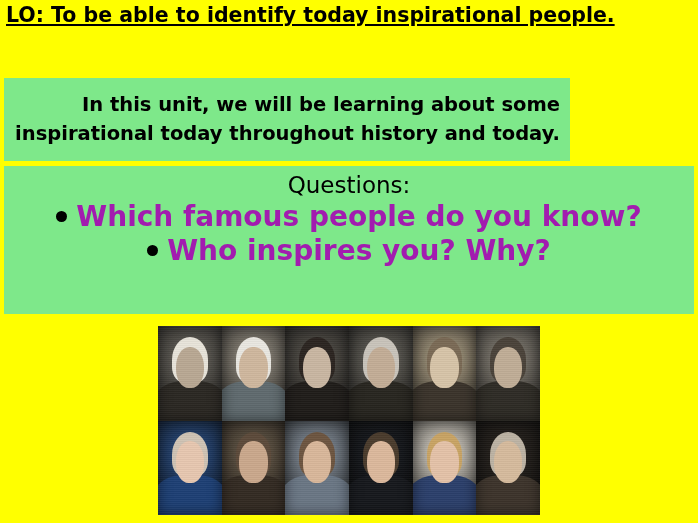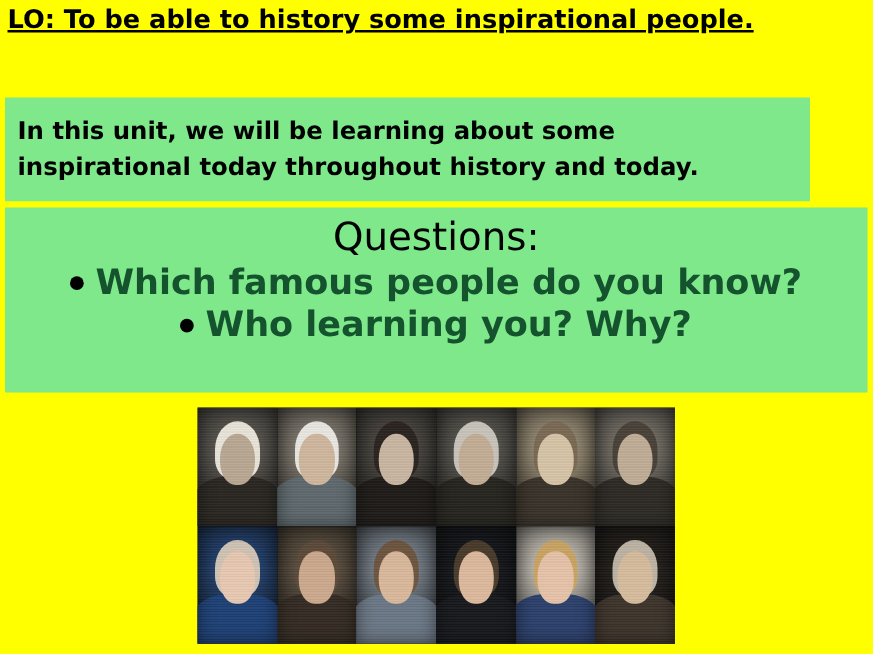--- a/index.html
+++ b/index.html
@@ -44,27 +44,27 @@
     color: #000000;
     text-decoration: underline;
     line-height: 1.22;
     white-space: nowrap;
   }
   
   .intro-band {
     position: absolute;
     left: 4px;
     top: 78px;
-    width: 644px;
+    width: 566px;
     height: 83px;
     background: #7ee88a;
     box-sizing: border-box;
     display: flex;
     flex-direction: column;
-    align-items: flex-start;
+    align-items: flex-end;
     justify-content: center;
     padding: 0 10px;
   }
   .intro-line {
     font-size: 19.5px;
     font-weight: bold;
     color: #000000;
     line-height: 1.45;
     text-align: center;
     white-space: nowrap;
@@ -78,30 +78,30 @@
     height: 148px;
     background: #7ee88a;
     box-sizing: border-box;
     display: flex;
     flex-direction: column;
     align-items: center;
     justify-content: flex-start;
     padding-top: 6px;
   }
   .questions-title {
-    font-size: 31px;
+    font-size: 23px;
     color: #000000;
     line-height: 1.2;
     text-align: center;
     font-weight: normal;
   }
   .question-item {
     font-size: 28px;
     font-weight: bold;
-    color: #14532d;
+    color: #a21caf;
     line-height: 1.22;
     text-align: center;
     display: flex;
     align-items: center;
     justify-content: center;
   }
   .bullet-dot {
     display: inline-block;
     width: 11px;
     height: 11px;
@@ -159,37 +159,37 @@
       repeating-linear-gradient(0deg, rgba(255,255,255,0.035) 0 1px, rgba(0,0,0,0.035) 1px 2px);
     pointer-events: none;
   }
 </style>
 </head>
 <body>
 
 <div class="slide">
 
   <div class="header-block">
-    <div class="lo-line">LO: To be able to history some inspirational people.</div>
+    <div class="lo-line">LO: To be able to identify today inspirational people.</div>
   </div>
 
   <div class="intro-band">
     <div class="intro-line">In this unit, we will be learning about some</div>
     <div class="intro-line">inspirational today throughout history and today.</div>
   </div>
 
   <div class="questions-band">
     <div class="questions-title">Questions:</div>
     <div class="question-item">
       <span class="bullet-dot"></span>
       <span>Which famous people do you know?</span>
     </div>
     <div class="question-item">
       <span class="bullet-dot"></span>
-      <span>Who learning you? Why?</span>
+      <span>Who inspires you? Why?</span>
     </div>
   </div>
 
   <div class="collage" id="collage">
       <div class="cell">
         <div class="bg" style="background: radial-gradient(circle at 50% 35%, rgb(110, 106, 98) 0%, rgba(0, 0, 0, 0.75) 110%);"></div>
         <div class="torso" style="width: 108%; height: 42%; background: rgb(42, 39, 34);"></div>
         <div class="hair" style="left: 22%; top: 12%; width: 56%; height: 48%; background: rgb(232, 228, 218);"></div>
         <div class="head" style="left: 28%; top: 22%; width: 44%; height: 44%; background: rgb(185, 168, 147);"></div>
         <div class="vignette"></div>

